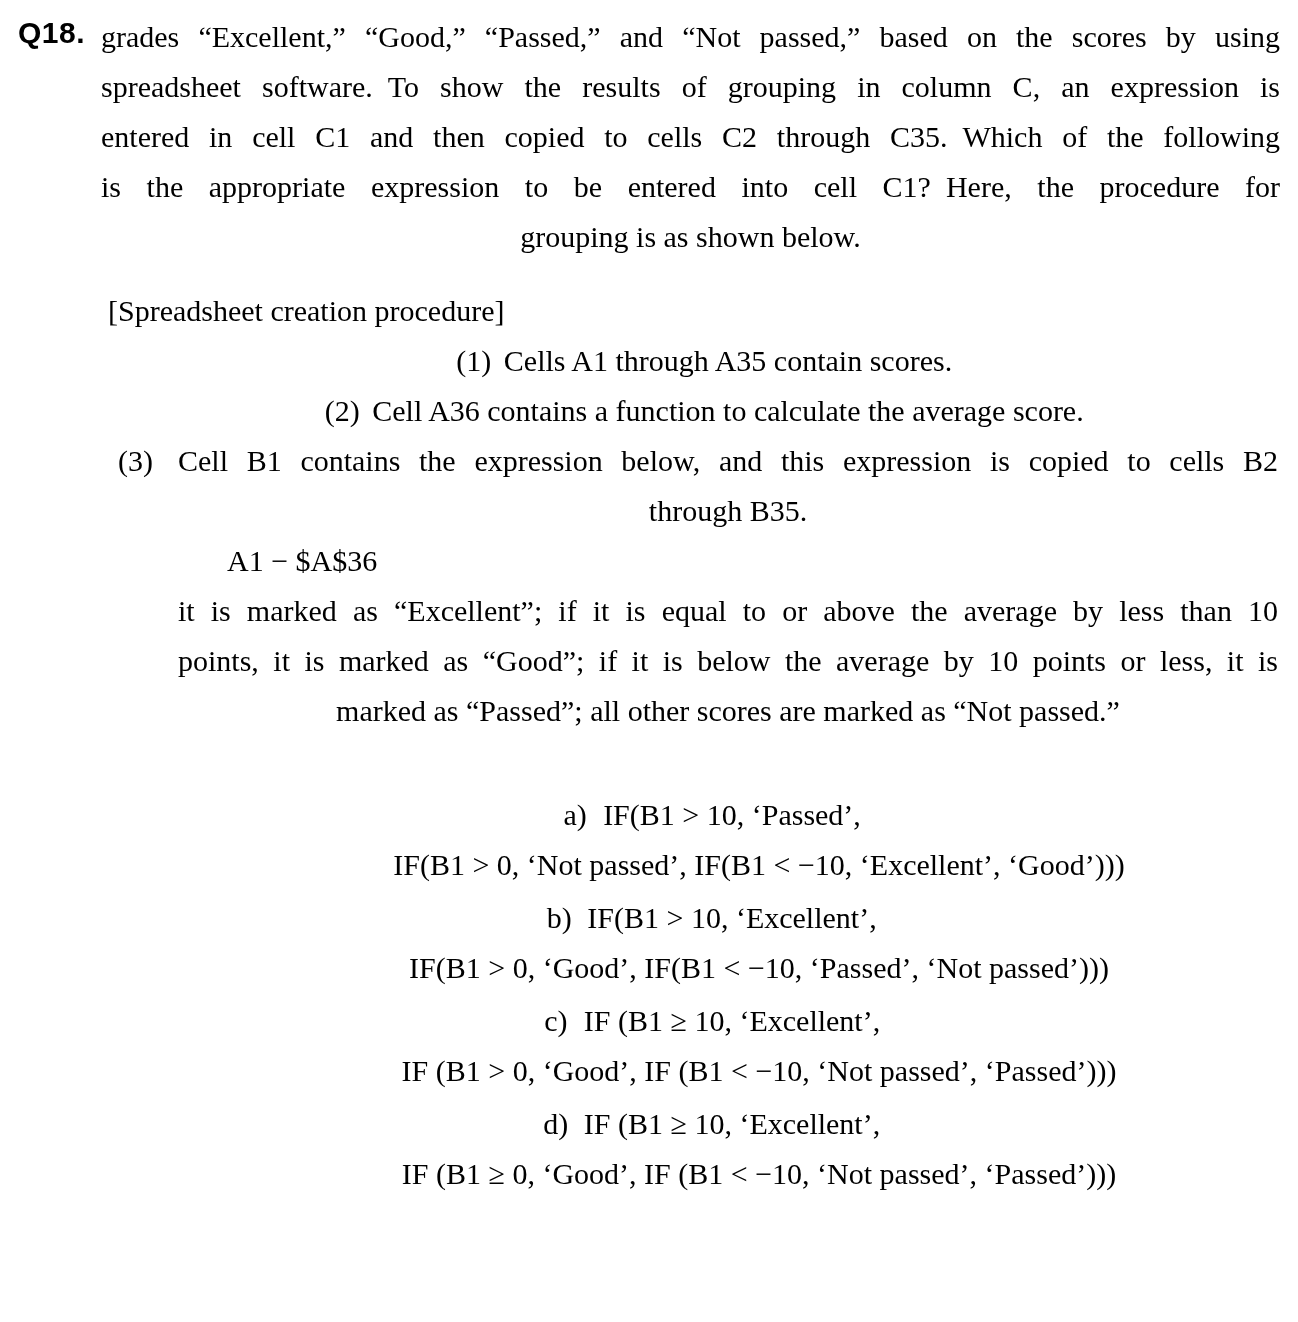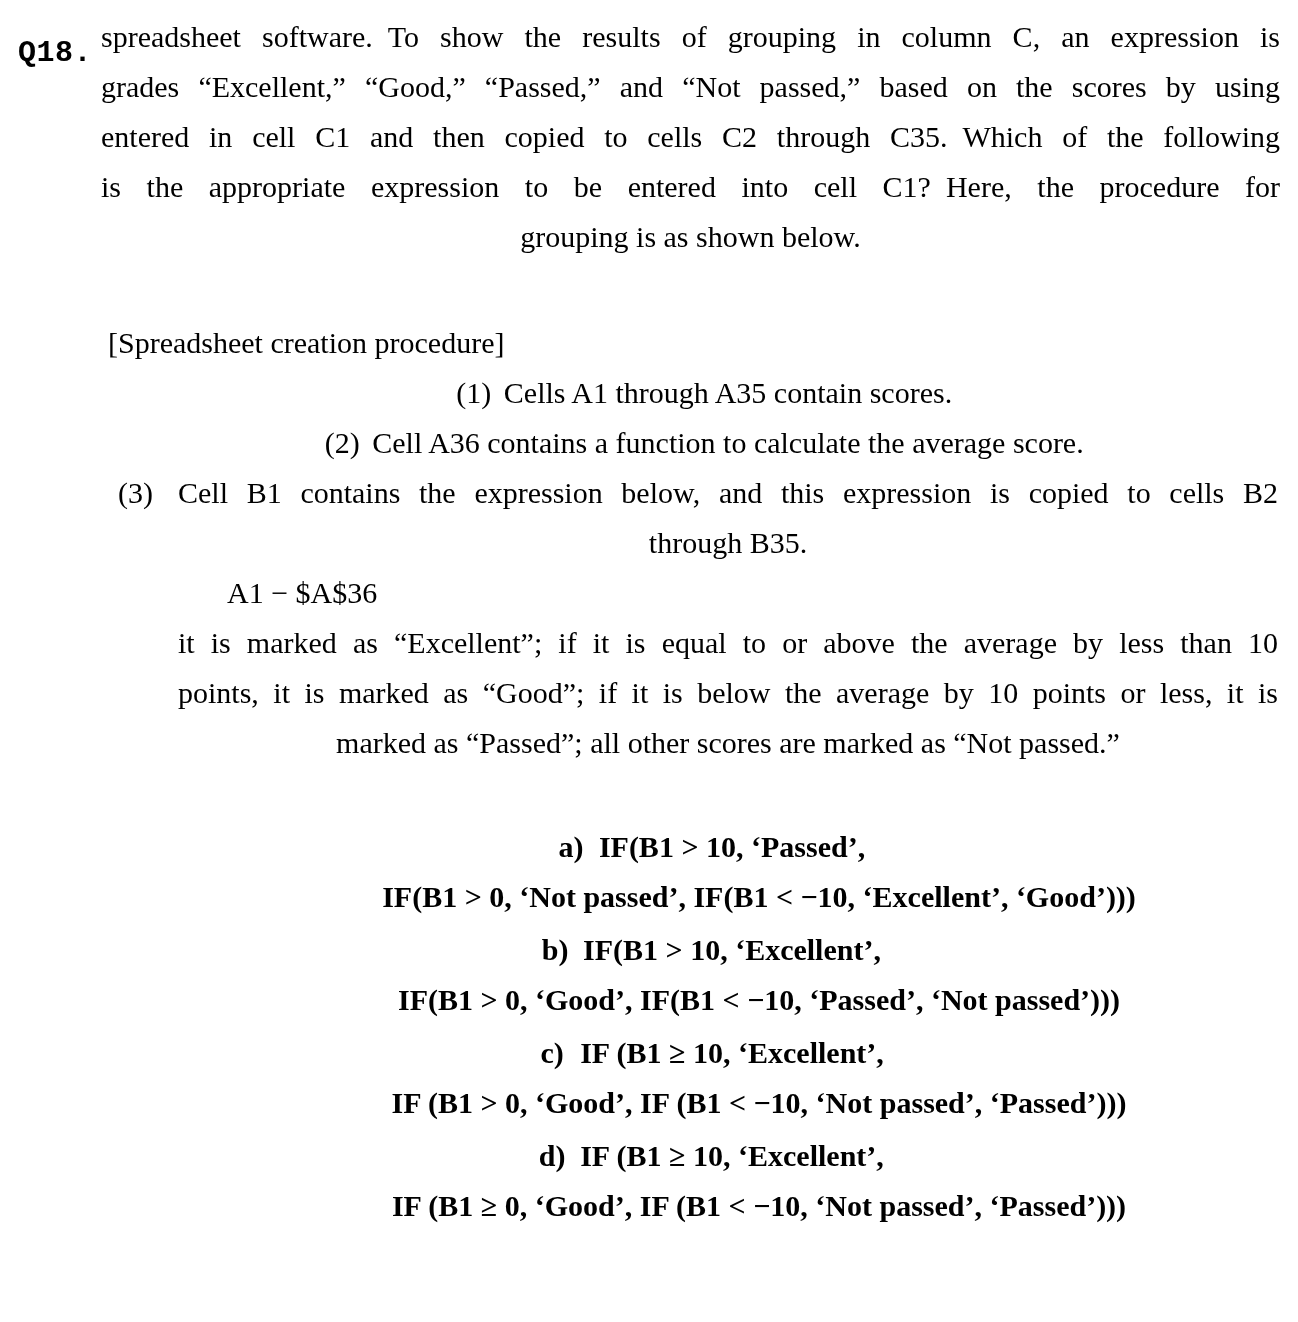--- a/index.html
+++ b/index.html
@@ -5,47 +5,47 @@
   html, body {
     margin: 0; padding: 0;
     width: 1298px; height: 1322px;
     background: #ffffff; color: #000000;
     font-family: "Liberation Serif", "DejaVu Serif", serif;
     font-size: 30px;
     overflow: hidden;
   }
   .qwrap { position: relative; padding-top: 12px; }
   .qnum {
-    position: absolute; left: 18px; top: 28px;
-    font-family: Liberation Mono, monospace;
+    position: absolute; left: 18px; top: 8px;
+    font-family: Liberation Sans, sans-serif;
     font-weight: 700; font-size: 30px; line-height: 50px; letter-spacing: .5px;
   }
   .qpara { margin-left: 101px; width: 1179px; line-height: 50px; }
   .jline { text-align: justify; text-align-last: justify; white-space: nowrap; }
   .plain { text-align: center; white-space: nowrap; }
-  .proc-heading { margin-left: 108px; margin-top: 56px; line-height: 50px; white-space: nowrap; }
+  .proc-heading { margin-left: 108px; margin-top: 24px; line-height: 50px; white-space: nowrap; }
   .pitems { margin-left: 178px; width: 1100px; line-height: 50px; }
   .inum { display: inline-block; width: 60px; margin-left: -60px; }
   .inum4 { display: inline-block; width: 48px; margin-left: -61px; }
   .expr { line-height: 50px; margin-left: 49px; white-space: nowrap; }
   .options { margin-top: 54px; }
-  .option { margin-left: 110px; line-height: 50px; margin-bottom: 3px; white-space: nowrap; font-weight: bold; }
+  .option { margin-left: 110px; line-height: 50px; margin-bottom: 3px; white-space: nowrap; }
   .olabel { display: inline-block; width: 56px; }
   .oline2 { padding-left: 110px; }
 </style>
 </head>
 <body>
 
 <div>
 
   <div class="qwrap">
     <span class="qnum">Q18.</span>
     <div class="qpara">
+      <div class="jline">grades “Excellent,” “Good,” “Passed,” and “Not passed,” based on the scores by using</div>
       <div class="jline">spreadsheet software. To show the results of grouping in column C, an expression is</div>
-      <div class="jline">grades “Excellent,” “Good,” “Passed,” and “Not passed,” based on the scores by using</div>
       <div class="jline">entered in cell C1 and then copied to cells C2 through C35. Which of the following</div>
       <div class="jline">is the appropriate expression to be entered into cell C1? Here, the procedure for</div>
       <div class="plain">grouping is as shown below.</div>
     </div>
   </div>
 
   <div class="proc-heading">[Spreadsheet creation procedure]</div>
 
   <div class="pitems">
 

